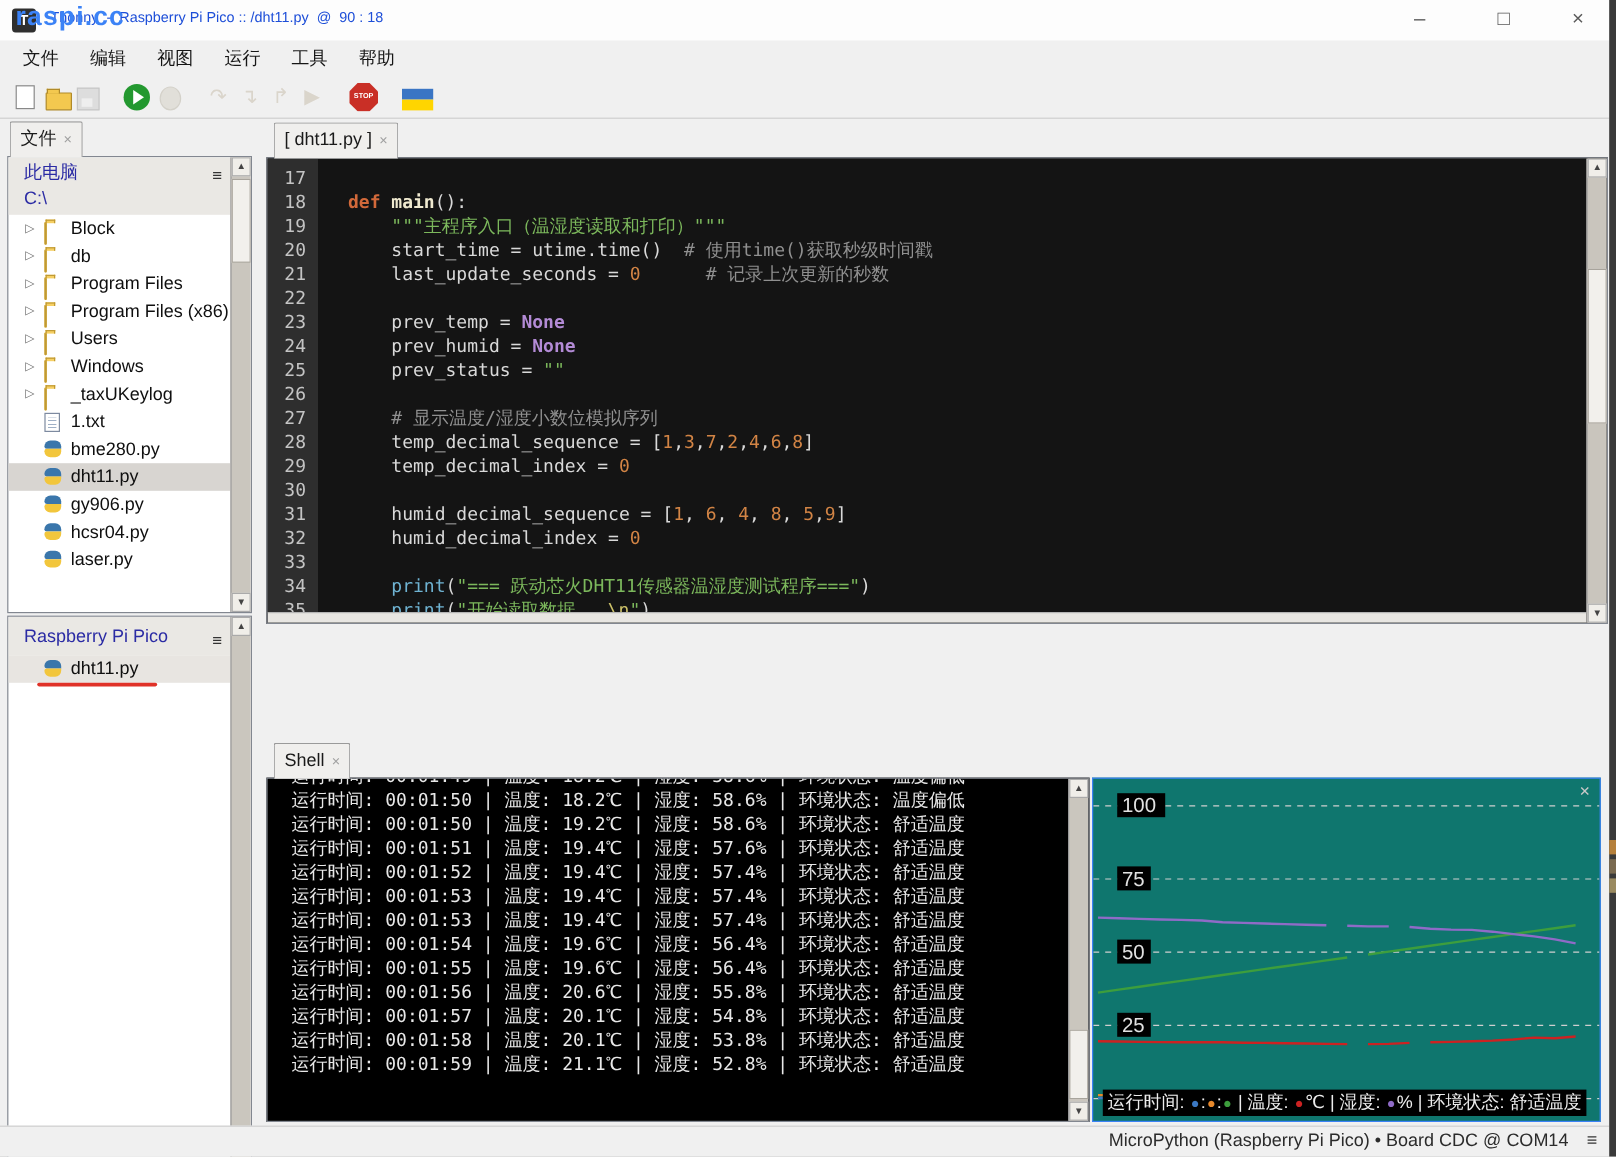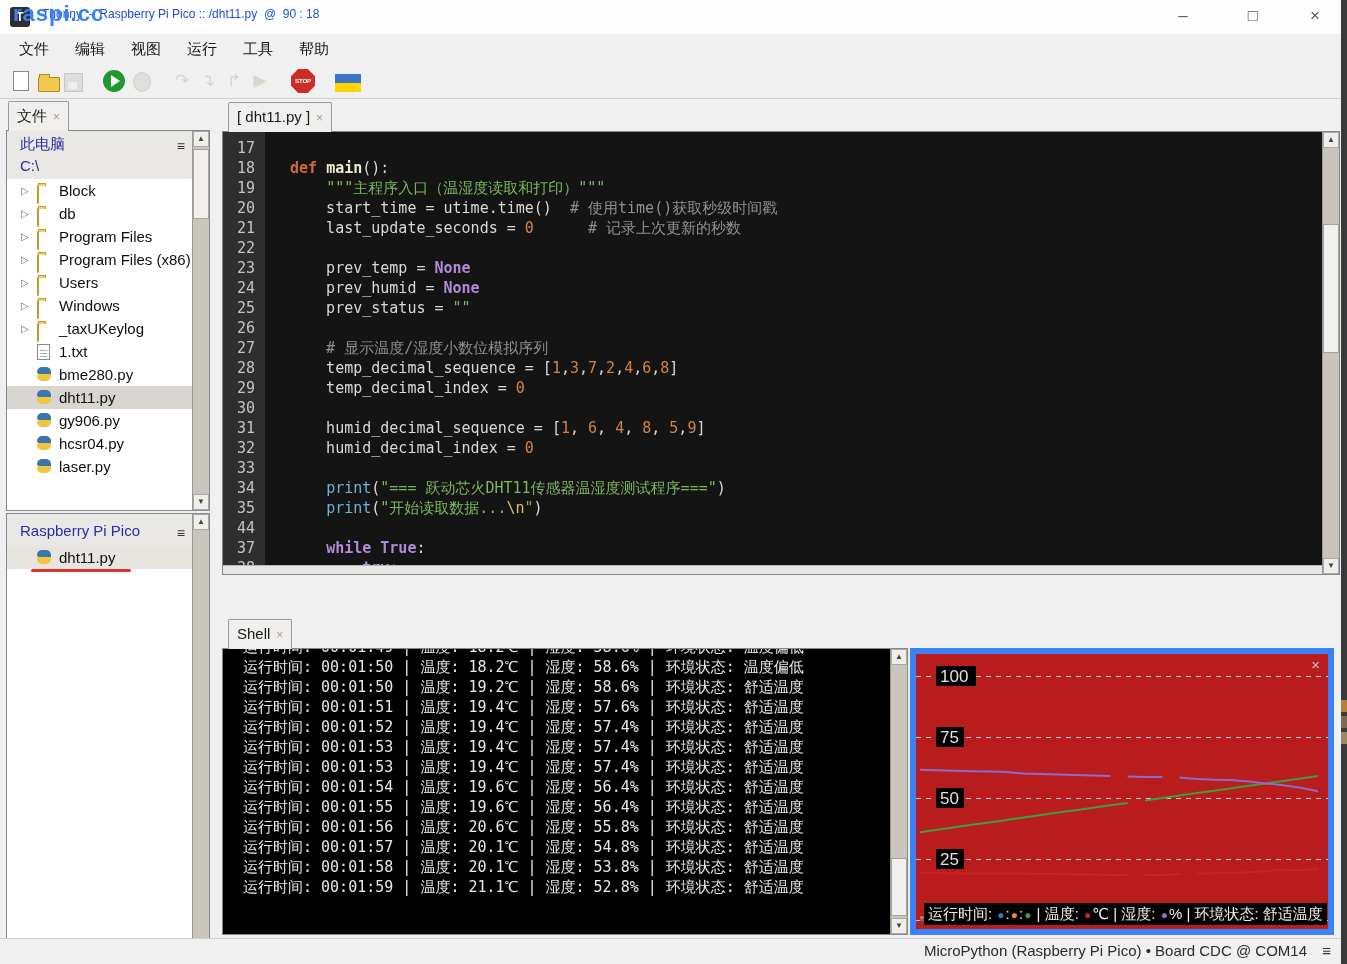--- a/index.html
+++ b/index.html
@@ -60,38 +60,38 @@
   .icon-txt{width:11px;height:14px;background:#fff;border:1px solid #7d8aa0;
             background-image:repeating-linear-gradient(#fff 0 2px,#9fb0c6 2px 3px);background-size:7px 100%;background-position:2px 3px;background-repeat:no-repeat;}
   .red-underline{position:absolute;left:24px;width:100px;height:3px;background:#e03228;border-radius:2px;}
   
   .vscroll{position:absolute;right:0;top:0;bottom:0;width:17px;background:#cac6be;border-left:1px solid #9a9a9a;box-sizing:border-box;}
   .sb-btn{position:absolute;left:0;width:16px;height:16px;background:#f0eee9;border:1px solid #aaa;box-sizing:border-box;
           font-size:8px;color:#444;text-align:center;line-height:14px;}
   .sb-up{top:0;}.sb-down{bottom:0;}
   .sb-thumb{position:absolute;left:0;width:16px;background:#f2f0ec;border:1px solid #a8a49c;box-sizing:border-box;}
   
-  #editor-panel{left:222px;top:131px;width:1118px;height:444px;background:#141414;border:1px solid #828790;box-sizing:border-box;overflow:hidden;position:absolute;}
+  #editor-panel{left:222px;top:131px;width:1118px;height:389px;background:#141414;border:1px solid #828790;box-sizing:border-box;overflow:hidden;position:absolute;}
   .gutter-bg{position:absolute;left:0;top:0;bottom:8px;width:42px;background:#2e2e2e;}
   .ed-rows{position:absolute;left:0;top:6px;right:17px;bottom:8px;overflow:hidden;
            font-family:"DejaVu Sans Mono","Liberation Mono",monospace;font-size:15px;}
   .ed-row{height:20px;line-height:20px;white-space:pre;}
   .ed-ln{display:inline-block;width:32px;padding-right:10px;text-align:right;color:#c4c4c4;}
   .ed-code{color:#d9d9d9;padding-left:25px;}
   .tk-plain{color:#d9d9d9}.tk-kw{color:#b38bd6;font-weight:bold}.tk-def{color:#d2693a;font-weight:bold}
   .tk-fname{color:#efe9cf;font-weight:bold}.tk-str{color:#7cb85c}.tk-cmt{color:#909090}
   .tk-num{color:#d28445}.tk-builtin{color:#6fb3d2}.tk-esc{color:#cdc26a}
   .ed-hscroll{position:absolute;left:0;right:17px;bottom:0;height:8px;background:#e8e6e2;border-top:1px solid #b5b5b5;}
   
   #shell-panel{left:222px;top:648px;width:686px;height:287px;background:#000;border:1px solid #828790;box-sizing:border-box;position:absolute;overflow:hidden;}
   .shell-rows{position:absolute;left:0;top:0;right:17px;bottom:0;overflow:hidden;padding-left:20px;
               font-family:"DejaVu Sans Mono","Liberation Mono",monospace;font-size:15px;color:#e8e8e8;}
   .shell-line{height:20px;line-height:20px;white-space:pre;}
   
-  #plot-panel{left:910px;top:648px;width:424px;height:287px;background:#b91c1c;border:6px solid #3b82f6;box-sizing:border-box;position:absolute;overflow:hidden;}
+  #plot-panel{left:910px;top:648px;width:424px;height:287px;background:#0f766e;border:1px solid #3b82f6;box-sizing:border-box;position:absolute;overflow:hidden;}
   #plot-svg{position:absolute;left:0;top:0;}
   .plot-close{position:absolute;top:2px;right:8px;color:#c8c8c8;font-size:15px;z-index:5;}
   #plot-legend{position:absolute;left:8px;bottom:4px;height:22px;line-height:22px;background:#000;color:#ededed;
                font-size:15px;padding:0 4px;white-space:nowrap;z-index:4;}
   #plot-legend .dot{font-size:12px;margin:0 1px;}
   
   .statusbar{position:absolute;left:0;top:938px;width:1341px;height:26px;background:#f0f0f0;border-top:1px solid #d0d0d0;}
   .status-text{position:absolute;right:34px;top:3px;font-size:15px;color:#2b2b2b;}
   .status-menu{position:absolute;right:10px;top:3px;font-size:15px;color:#333;}
   

